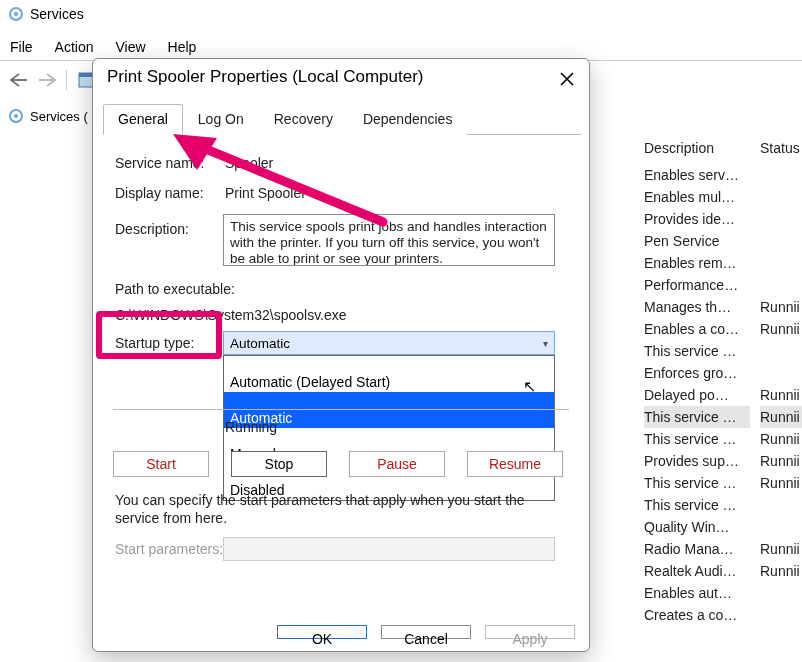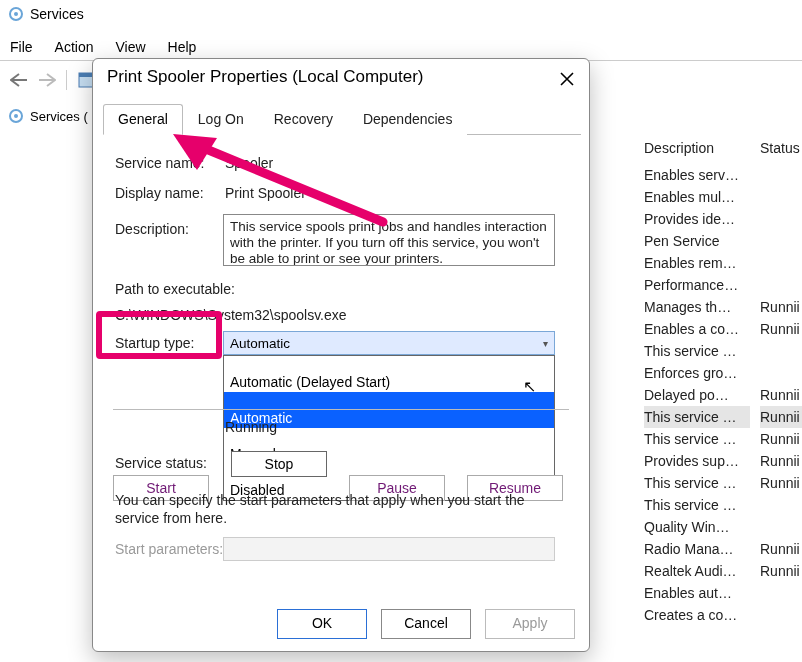--- a/index.html
+++ b/index.html
@@ -46,27 +46,27 @@
   .hr { position:absolute; left:20px; width:456px; height:1px; background:#bbb; }
 
   .dropdown { position:absolute; left:130px; top:272px; width:332px; height:24px; border:1px solid #7aa7d7; background:#dfeaff; padding:2px 6px; font-size:13.5px; display:flex; align-items:center; justify-content:space-between; }
   .dropdown .arrow { font-size:10px; color:#555; }
   .dd-list { position:absolute; left:130px; top:296px; width:332px; border:1px solid #666; background:#fff; font-size:14px; }
   .dd-list div { padding:18px 6px; height:24px; line-height:16px; }
   .dd-list .sel { background:#0a61ff; color:#fff; }
   .cursor { position:absolute; left:430px; top:318px; font-size:16px; pointer-events:none; }
 
   .svc-btn { position:absolute; width:96px; height:26px; border:1px solid #aaa; background:#fff; text-align:center; line-height:24px; font-size:14px; }
-  .svc-btn.disabled { color:#701a75;margin-top:24px; }
+  .svc-btn.disabled { color:#b91c1c; }
   .svc-btn.enabled  { color:#000; border-color:#666; }
 
   .param-input { position:absolute; left:130px; top:478px; width:332px; height:24px; border:1px solid #ccc; background:#f3f3f3; }
 
   .dlg-bottom { position:absolute; bottom:12px; right:14px; display:flex; gap:14px; }
-  .dlg-btn { width:90px; height:30px; border:1px solid #888; background:#fff; text-align:center; line-height:26px; font-size:14px;}
+  .dlg-btn { width:90px; height:14px; border:1px solid #888; background:#fff; text-align:center; line-height:26px; font-size:14px;}
   .dlg-btn.primary { border:1px solid #2a6fd6; }
   .dlg-btn.disabled { color:#9a9a9a; border-color:#bbb; }
 
   
   .pink-box { position:absolute; left:3px; top:252px; width:126px; height:48px; border:6px solid #e6006b; border-radius:4px; pointer-events:none; }
   .annot { position:absolute; left:40px; top:69px; width:268px; height:110px; pointer-events:none; }
 
   
   .row-icon { width:14px; height:14px; display:inline-block; vertical-align:middle; margin-right:4px; }
 </style>

